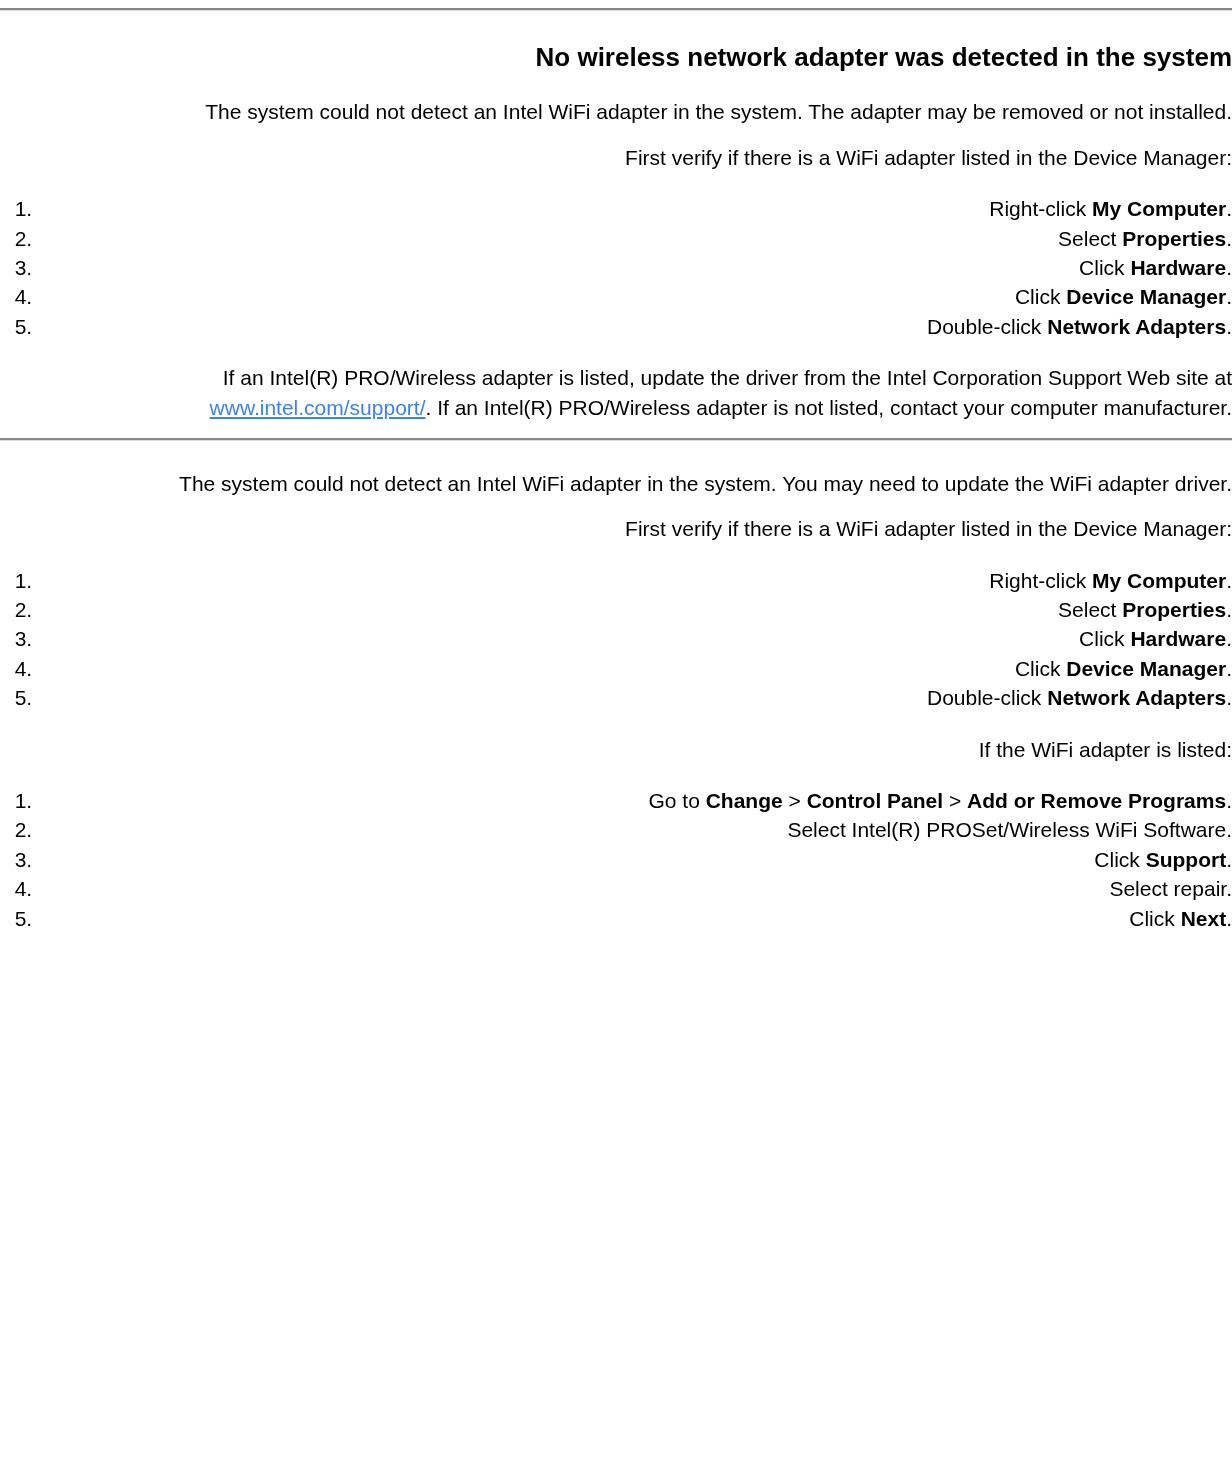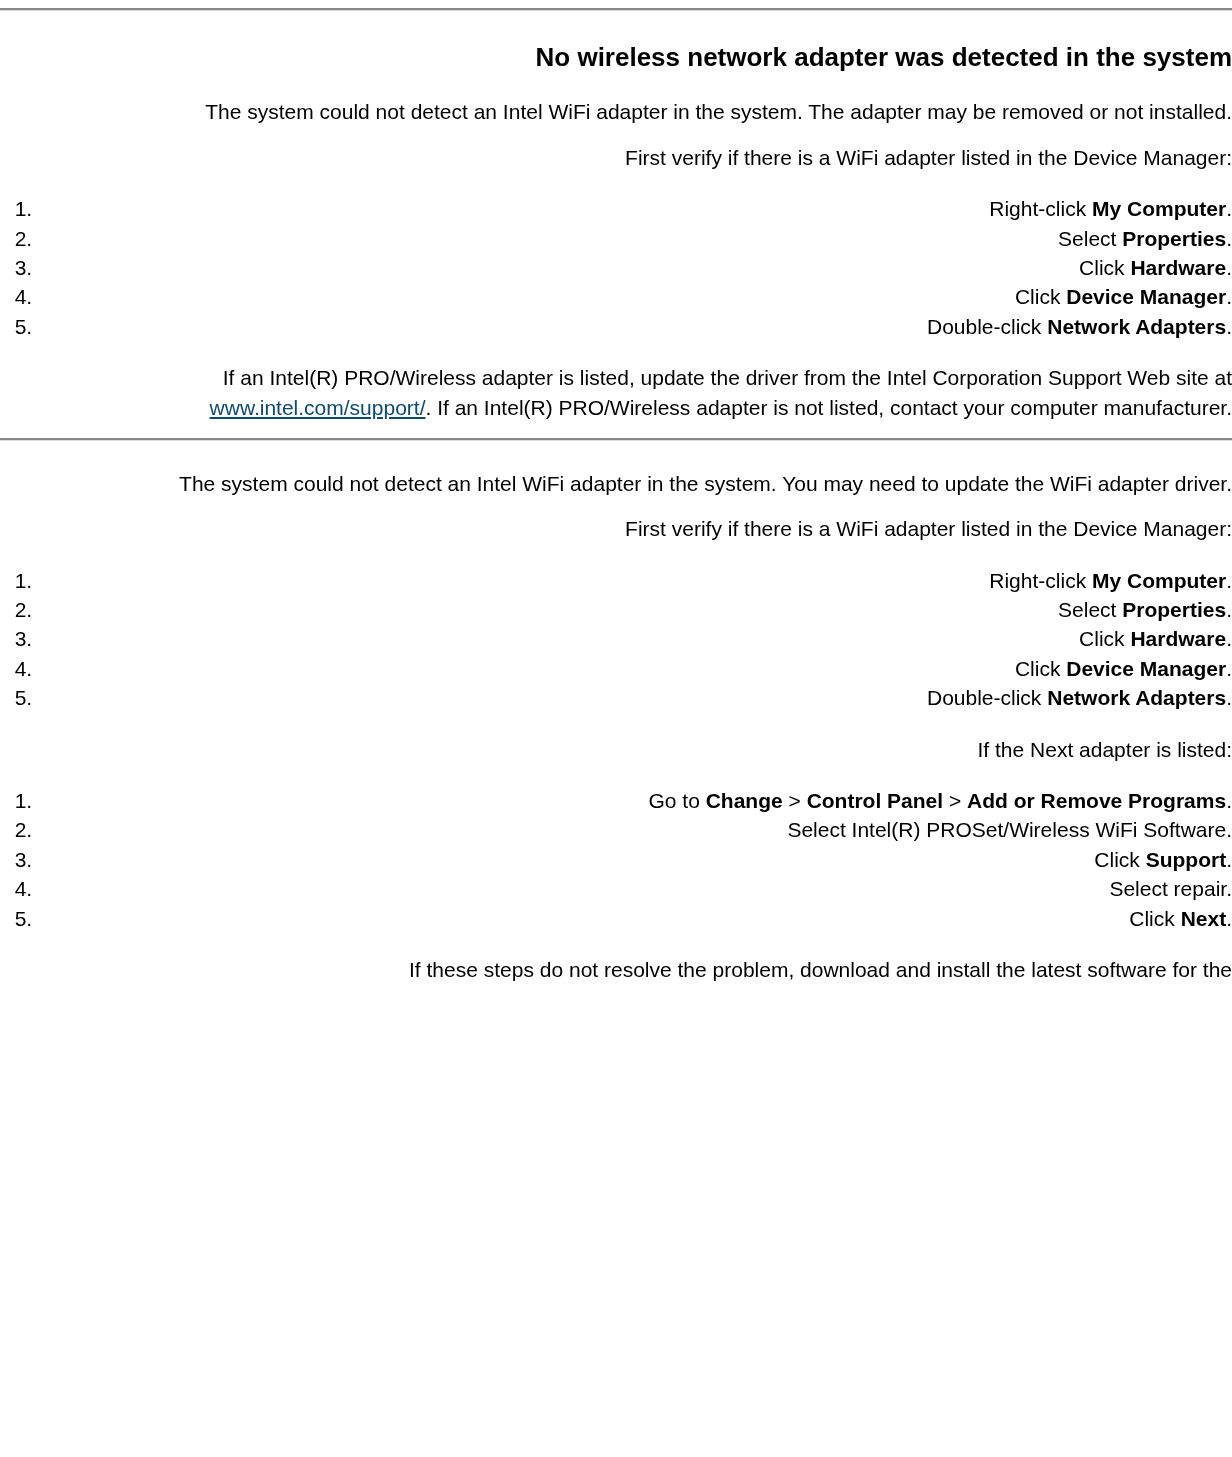--- a/index.html
+++ b/index.html
@@ -27,21 +27,21 @@
     }
     ol {
       margin: 22px 0;
       padding-left: 38px;
     }
     ol li {
       margin: 0;
       padding-left: 8px;
     }
     a {
-      color: #0c4a6e;
+      color: #3b82f6;
       text-decoration: underline;
     }
     strong {
       font-weight: bold;
     }
     .content {
       padding: 0;
       text-align: right;
     }
   </style>
@@ -77,24 +77,23 @@
   <p>First verify if there is a WiFi adapter listed in the Device Manager:</p>
 
   <ol>
     <li><span>Right-click </span><strong>My Computer</strong><span>.</span></li>
     <li><span>Select </span><strong>Properties</strong><span>.</span></li>
     <li><span>Click </span><strong>Hardware</strong><span>.</span></li>
     <li><span>Click </span><strong>Device Manager</strong><span>.</span></li>
     <li><span>Double-click </span><strong>Network Adapters</strong><span>.</span></li>
   </ol>
 
-  <p>If the Next adapter is listed:</p>
+  <p>If the WiFi adapter is listed:</p>
 
   <ol>
     <li><span>Go to </span><strong>Change</strong><span> &gt; </span><strong>Control Panel</strong><span> &gt; </span><strong>Add or Remove Programs</strong><span>.</span></li>
     <li><span>Select Intel(R) PROSet/Wireless WiFi Software.</span><strong></strong><span></span></li>
     <li><span>Click </span><strong>Support</strong><span>.</span></li>
     <li><span>Select repair.</span><strong></strong><span></span></li>
     <li><span>Click </span><strong>Next</strong><span>.</span></li>
   </ol>
 
-  <p>If these steps do not resolve the problem, download and install the latest software for the</p>
 </div>
 
 </body></html>

